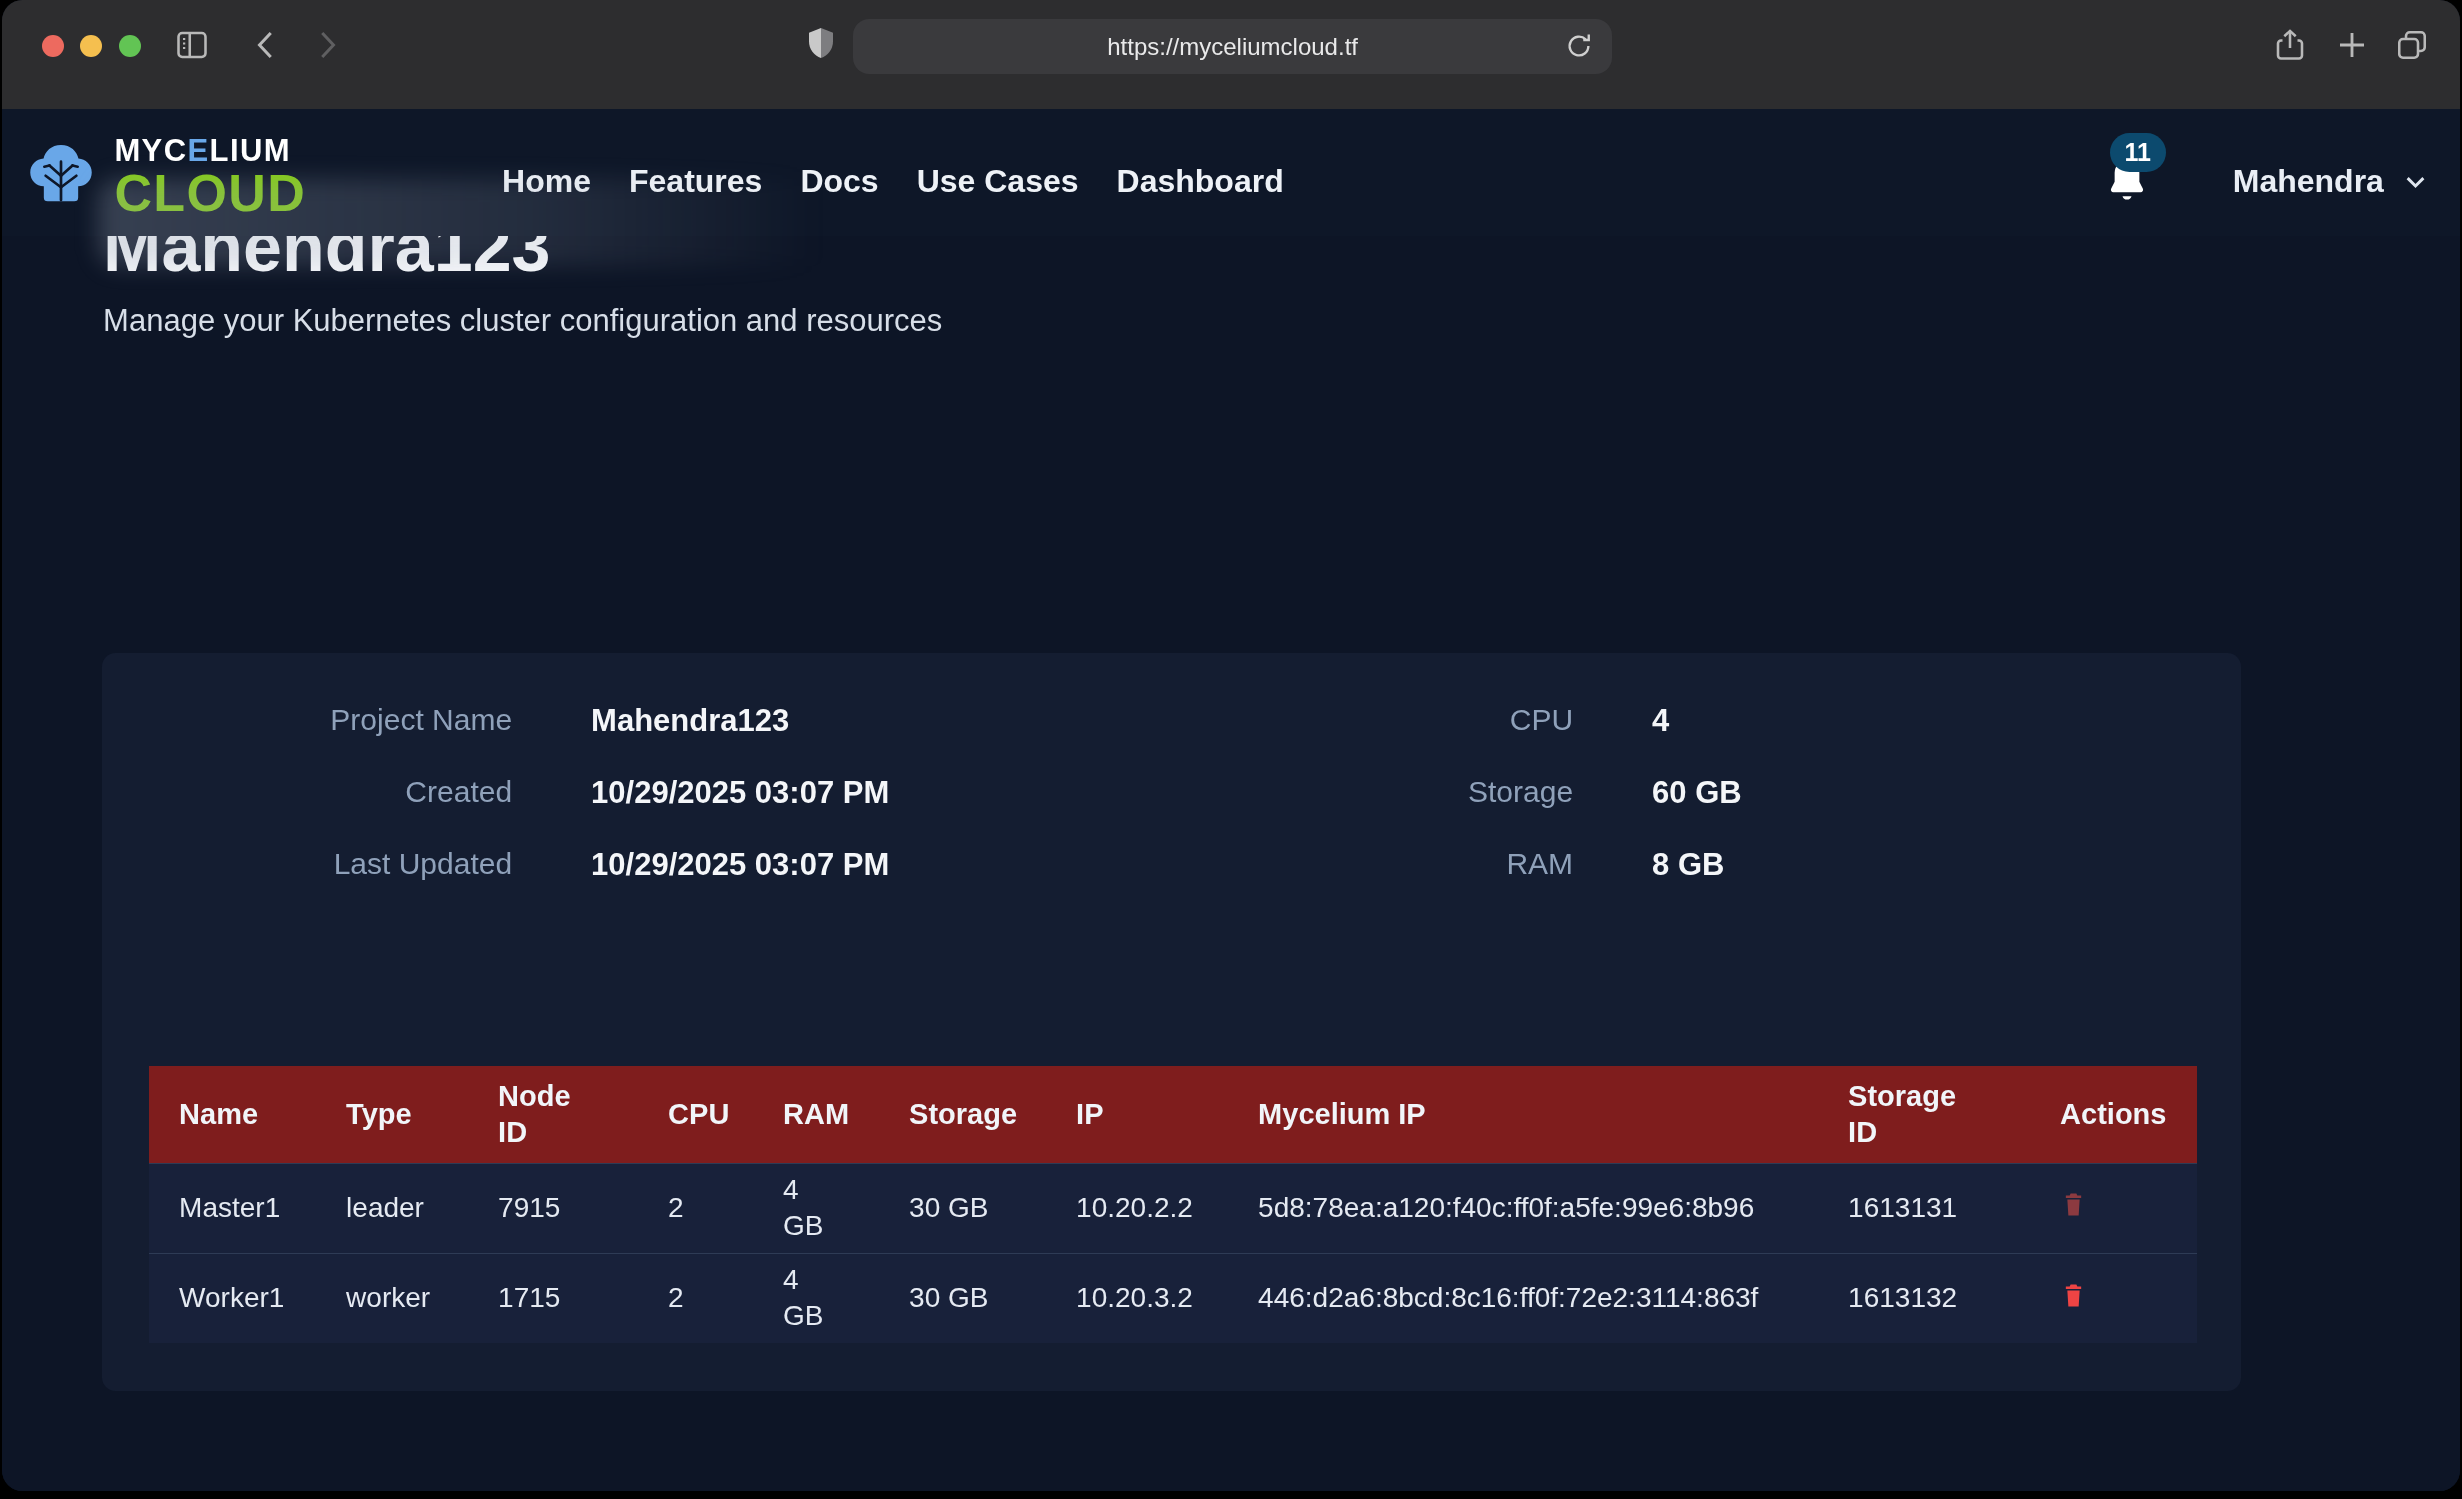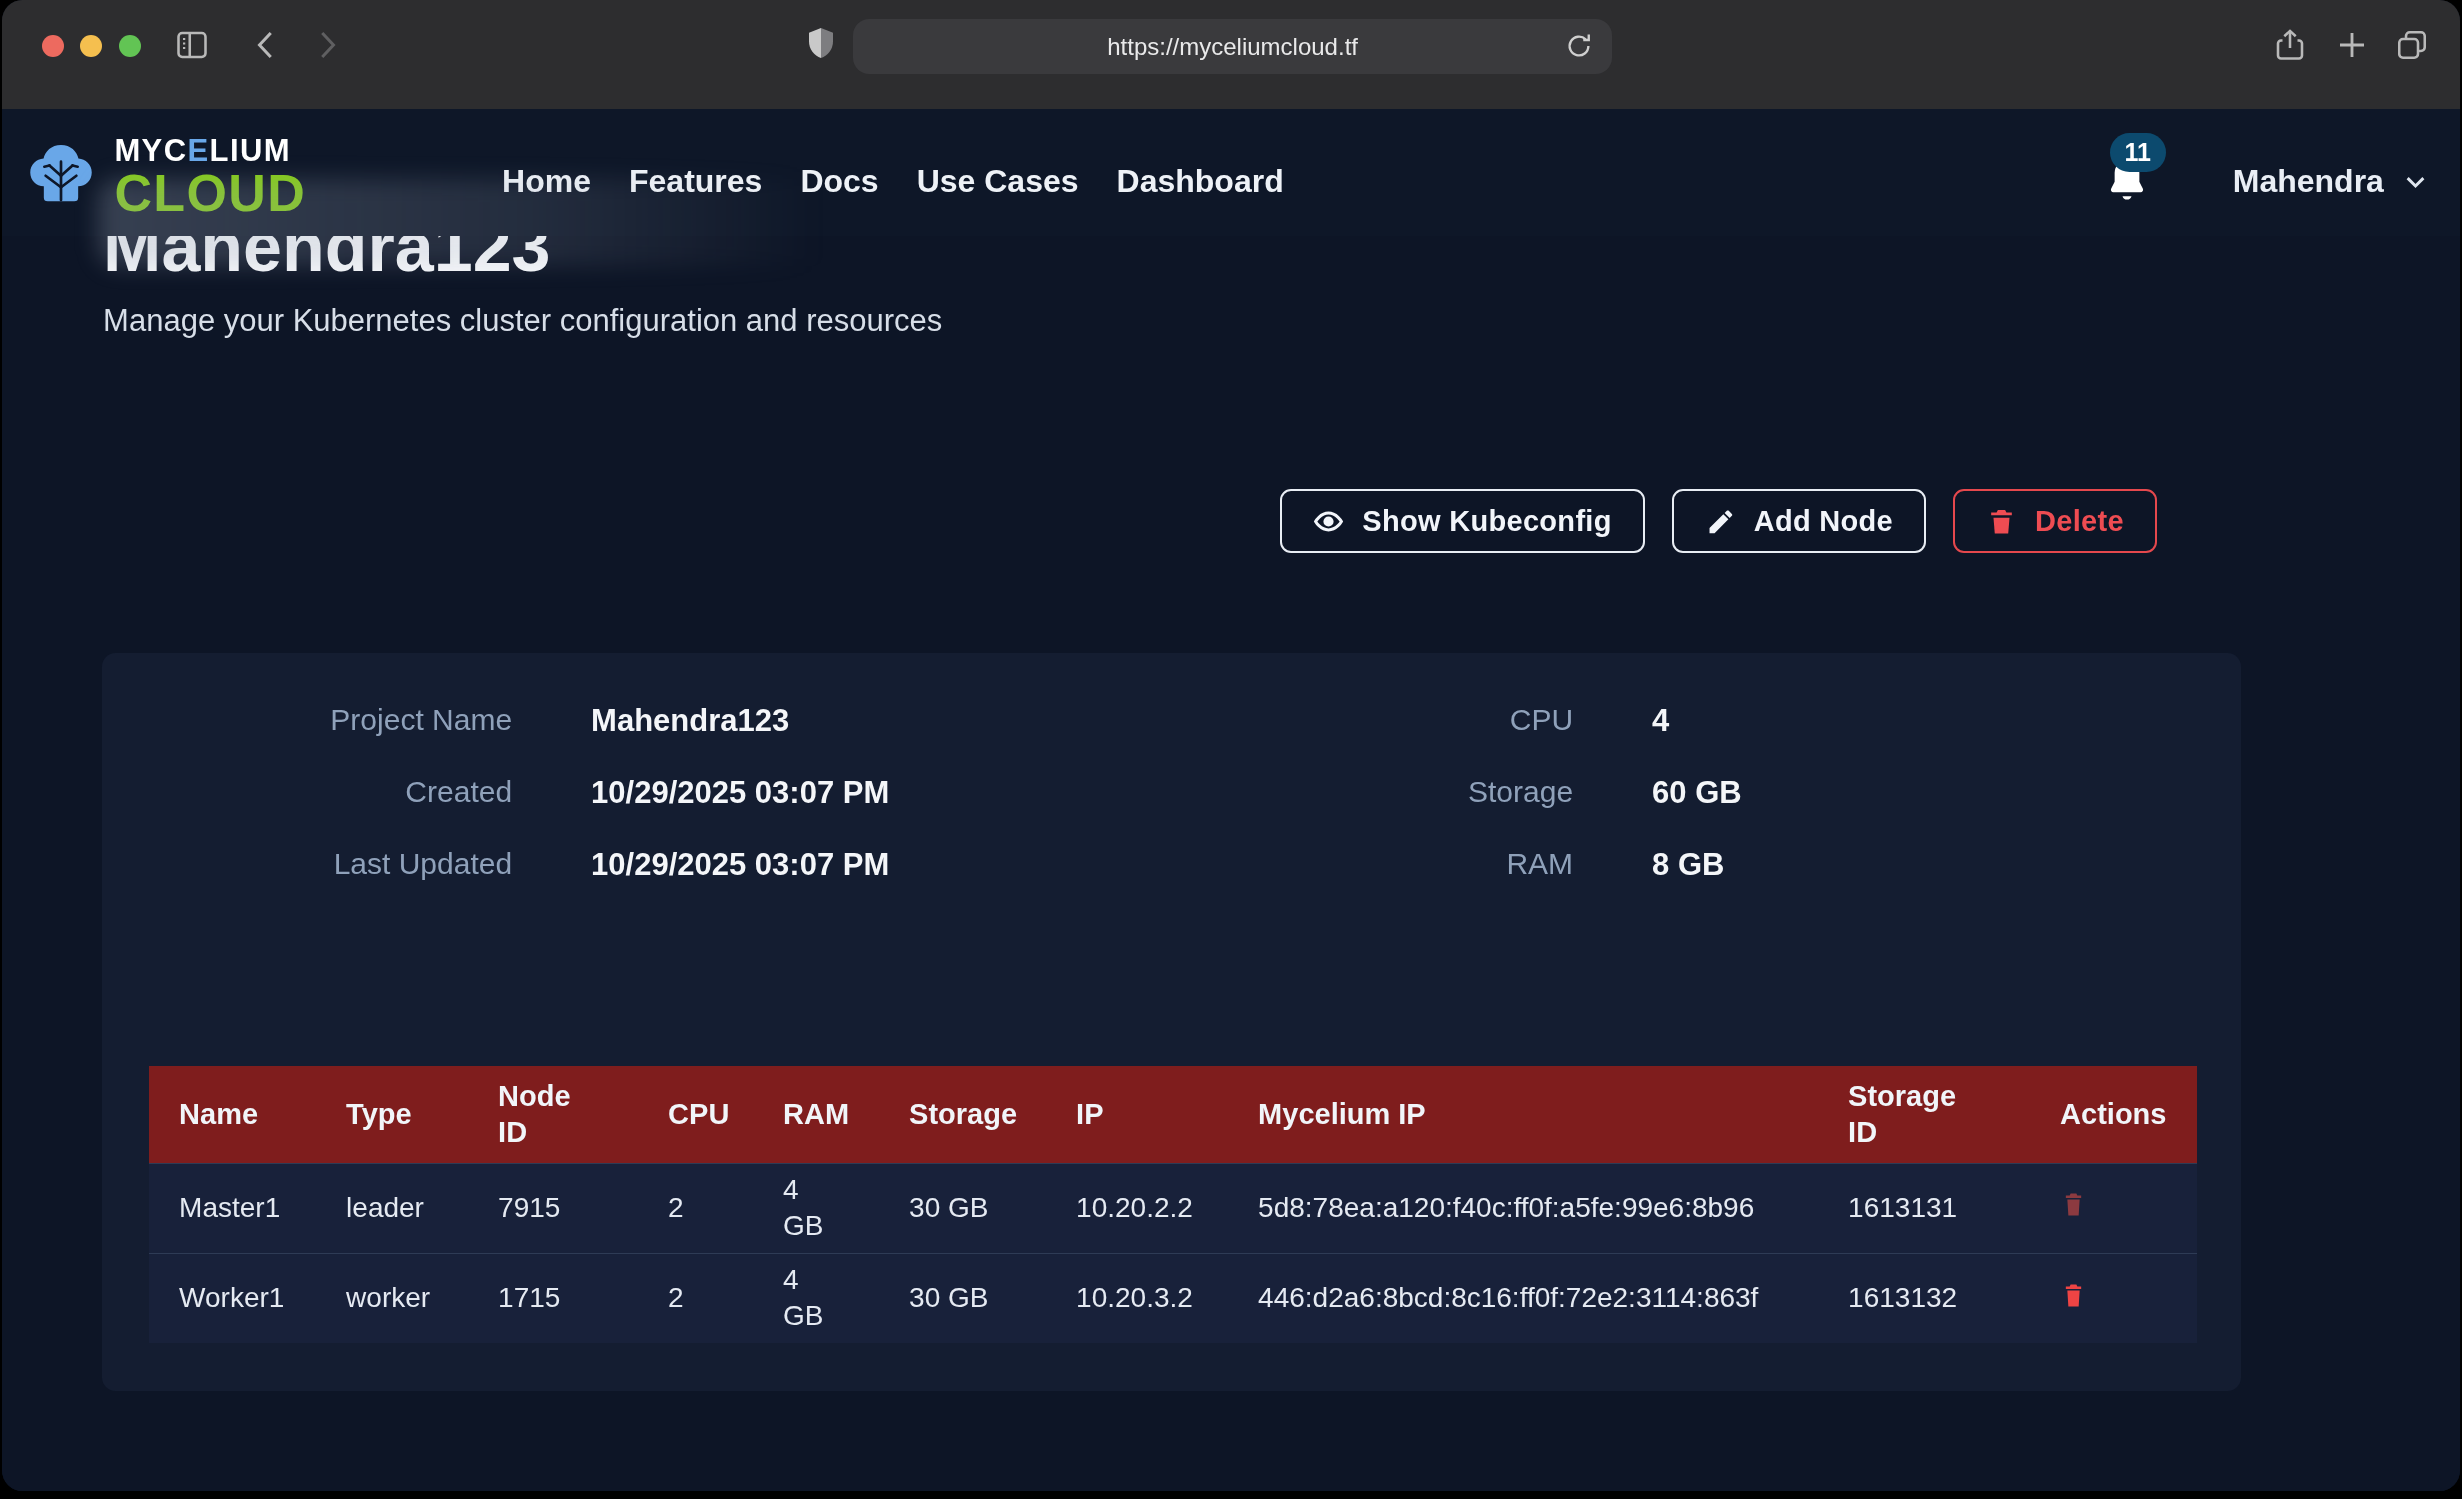--- a/index.html
+++ b/index.html
@@ -195,42 +195,20 @@
     </div>
   </div>
 
   <div class="content">
     <h1 class="page-title">Mahendra123</h1>
     <div class="page-subtitle">Manage your Kubernetes cluster configuration and resources</div>
   </div>
 
   <div class="smudge"></div>
 
-  <div class="actions-row">
-    <button class="btn">
-      <svg viewBox="0 0 24 24" fill="none" stroke="currentColor" stroke-width="2.3">
-        <path d="M2 12s3.6-6.5 10-6.5S22 12 22 12s-3.6 6.5-10 6.5S2 12 2 12z"></path>
-        <circle cx="12" cy="12" r="2.8" fill="currentColor"></circle>
-      </svg>
-      <span>Show Kubeconfig</span>
-    </button>
-    <button class="btn">
-      <svg viewBox="0 0 24 24" fill="currentColor">
-        <path d="M3.5 17.1V21h3.9L18.1 10.3l-3.9-3.9L3.5 17.1zM20.8 7.6c.4-.4.4-1.1 0-1.5l-2.4-2.4c-.4-.4-1.1-.4-1.5 0l-1.7 1.7 3.9 3.9 1.7-1.7z"></path>
-      </svg>
-      <span>Add Node</span>
-    </button>
-    <button class="btn btn-danger">
-      <svg viewBox="0 0 24 24" fill="currentColor">
-        <path d="M9.2 3h5.6l1 2H20v2.2H4V5h4.2l1-2z"></path>
-          <path d="M5.8 9h12.4l-1 12.2H6.8L5.8 9z"></path>
-      </svg>
-      <span>Delete</span>
-    </button>
-  </div>
 
   <div class="card">
     <div class="details-left">
       <div class="d-label">Project Name</div>
       <div class="d-value">Mahendra123</div>
       <div class="d-label">Created</div>
       <div class="d-value">10/29/2025 03:07 PM</div>
       <div class="d-label">Last Updated</div>
       <div class="d-value">10/29/2025 03:07 PM</div>
     </div>

